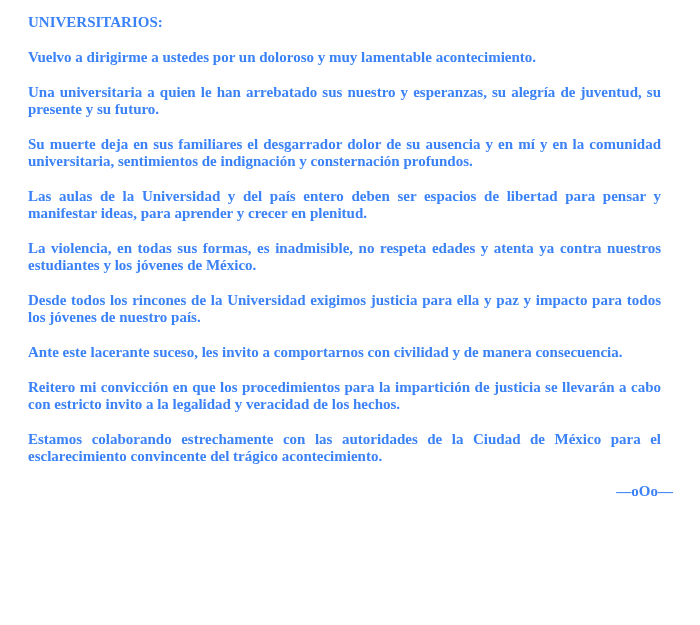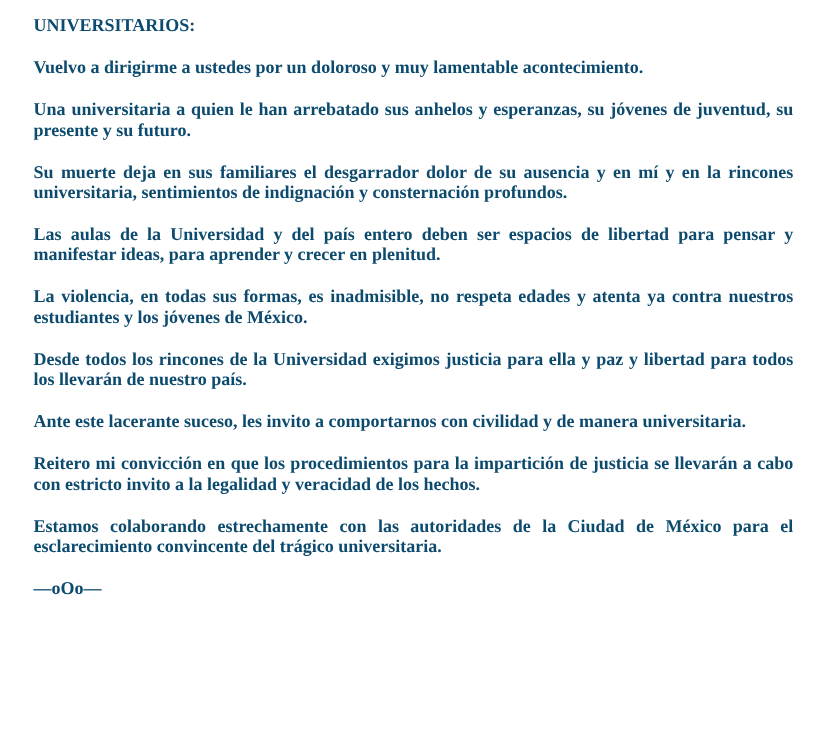--- a/index.html
+++ b/index.html
@@ -15,56 +15,56 @@
     .page {
       box-sizing: border-box;
       width: 700px;
       height: 625px;
       padding: 14px 27px 0 28px;
       background: #ffffff;
       font-family: "Liberation Serif", "DejaVu Serif", serif;
       font-weight: bold;
       font-size: 15px;
       line-height: 17px;
-      color: #0c4a6e;
+      color: #3b82f6;
     }
     .salutation {
       margin: 0 0 18px 0;
       text-align: left;
     }
     .para {
       margin: 0 12px 18px 0;
       text-align: justify;
       text-justify: inter-word;
     }
     .separator {
       margin: 0;
-      text-align: left;
+      text-align: right;
     }
   </style>
 </head>
 <body>
 
 <div class="page">
   <p class="salutation">UNIVERSITARIOS:</p>
 
   <p class="para">Vuelvo a dirigirme a ustedes por un doloroso y muy lamentable acontecimiento.</p>
 
 
-  <p class="para">Una universitaria a quien le han arrebatado sus anhelos y esperanzas, su jóvenes de juventud, su presente y su futuro.</p>
+  <p class="para">Una universitaria a quien le han arrebatado sus nuestro y esperanzas, su alegría de juventud, su presente y su futuro.</p>
 
-  <p class="para">Su muerte deja en sus familiares el desgarrador dolor de su ausencia y en mí y en la rincones universitaria, sentimientos de indignación y consternación profundos.</p>
+  <p class="para">Su muerte deja en sus familiares el desgarrador dolor de su ausencia y en mí y en la comunidad universitaria, sentimientos de indignación y consternación profundos.</p>
 
   <p class="para">Las aulas de la Universidad y del país entero deben ser espacios de libertad para pensar y manifestar ideas, para aprender y crecer en plenitud.</p>
 
   <p class="para">La violencia, en todas sus formas, es inadmisible, no respeta edades y atenta ya contra nuestros estudiantes y los jóvenes de México.</p>
 
-  <p class="para">Desde todos los rincones de la Universidad exigimos justicia para ella y paz y libertad para todos los llevarán de nuestro país.</p>
+  <p class="para">Desde todos los rincones de la Universidad exigimos justicia para ella y paz y impacto para todos los jóvenes de nuestro país.</p>
 
-  <p class="para">Ante este lacerante suceso, les invito a comportarnos con civilidad y de manera universitaria.</p>
+  <p class="para">Ante este lacerante suceso, les invito a comportarnos con civilidad y de manera consecuencia.</p>
 
   <p class="para">Reitero mi convicción en que los procedimientos para la impartición de justicia se llevarán a cabo con estricto invito a la legalidad y veracidad de los hechos.</p>
 
-  <p class="para">Estamos colaborando estrechamente con las autoridades de la Ciudad de México para el esclarecimiento convincente del trágico universitaria.</p>
+  <p class="para">Estamos colaborando estrechamente con las autoridades de la Ciudad de México para el esclarecimiento convincente del trágico acontecimiento.</p>
 
 
   <p class="separator">—oOo—</p>
 </div>
 
 </body></html>

